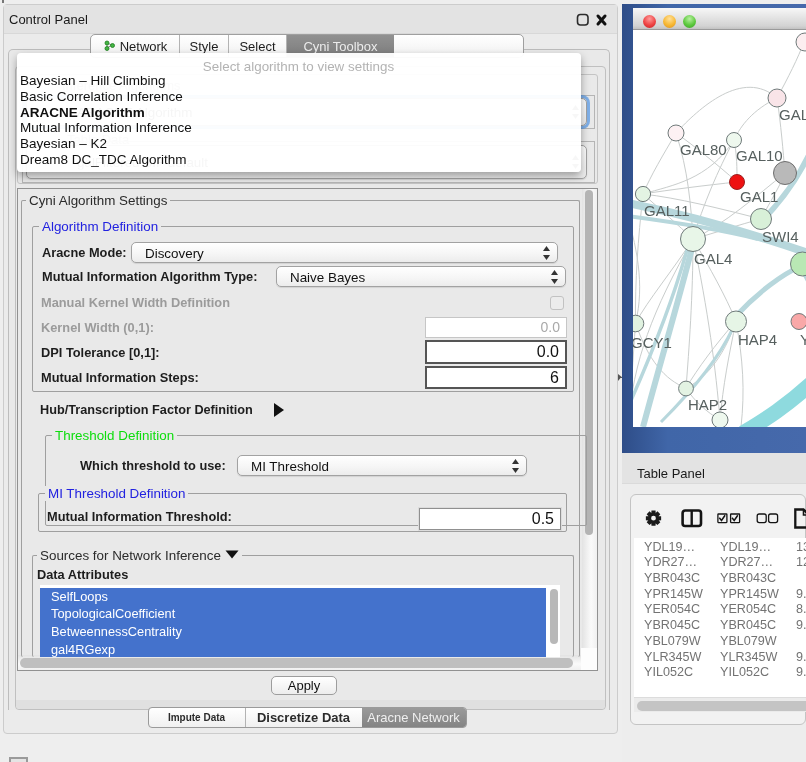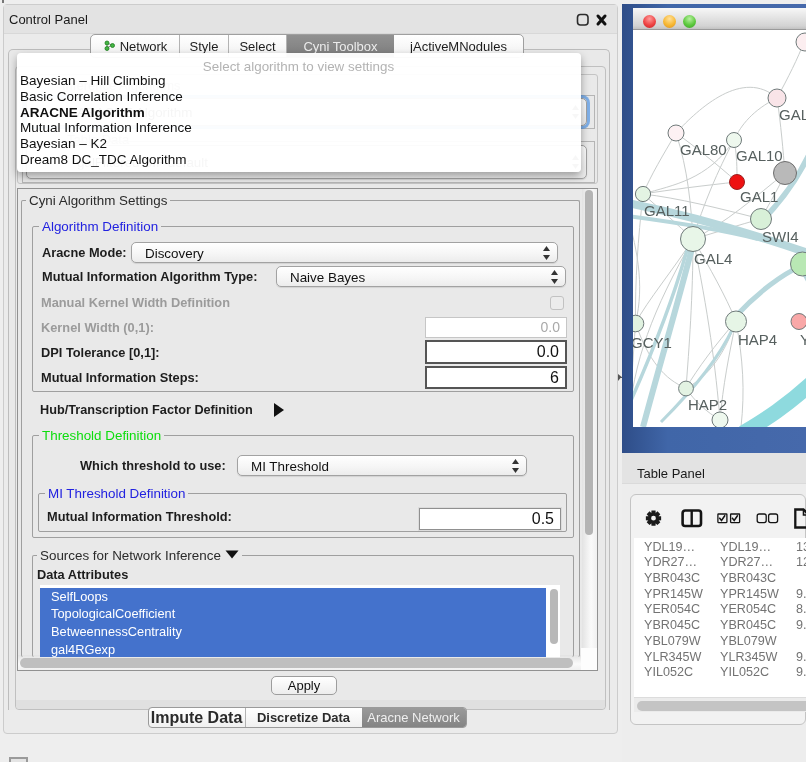--- a/index.html
+++ b/index.html
@@ -63,21 +63,20 @@
   <div style="flex:0 0 88px;border-right:1px solid #b3b3b3;display:flex;align-items:center;justify-content:center;font-size:13px;color:#1d1d1d;">
     <svg width="13" height="13" viewBox="0 0 13 13" style="margin-right:4px;">
       <path d="M4 3 L9 5 M4 8 L9 5 M4 3 L4 8" stroke="#8a8a8a" stroke-width="1"></path>
       <circle cx="4" cy="3" r="2" fill="#44b544" stroke="#1e7d1e" stroke-width="0.8"></circle>
       <circle cx="4" cy="8.5" r="2" fill="#44b544" stroke="#1e7d1e" stroke-width="0.8"></circle>
       <circle cx="9.5" cy="5.5" r="2" fill="#44b544" stroke="#1e7d1e" stroke-width="0.8"></circle>
     </svg>Network</div>
   <div style="flex:0 0 49px;box-sizing:border-box;border-right:1px solid #b3b3b3;display:flex;align-items:center;justify-content:center;font-size:13px;color:#1d1d1d;">Style</div>
   <div style="flex:0 0 58px;box-sizing:border-box;border-right:1px solid #b3b3b3;display:flex;align-items:center;justify-content:center;font-size:13px;color:#1d1d1d;">Select</div>
   <div style="flex:0 0 107px;background:linear-gradient(#919191,#7d7d7d);display:flex;align-items:center;justify-content:center;font-size:13px;color:#ececec;">Cyni Toolbox</div>
-  <div style="flex:1;display:flex;align-items:center;justify-content:center;font-size:13px;color:#1d1d1d;">jActiveMNodules</div>
 </div>
 
 <div class="abs" style="left:17px;top:188px;width:581px;height:483px;border:1px solid #919191;box-sizing:border-box;background:#e9e9e9;"></div>
 
 <div class="abs" style="left:582px;top:189px;width:15px;height:459px;background:linear-gradient(to right,#e3e3e3,#fafafa 60%,#f0f0f0);"></div>
 <div class="abs" style="left:584.5px;top:190px;width:8.5px;height:345px;background:#b4b4b4;border-radius:4px;"></div>
 <div class="abs" style="left:581px;top:648px;width:16px;height:22px;background:#fdfdfd;"></div>
 
 <div class="abs" style="left:18px;top:655px;width:563px;height:15px;background:linear-gradient(#e3e3e3,#fafafa 60%,#f0f0f0);"></div>
 <div class="abs" style="left:20px;top:658px;width:553px;height:10px;background:#bfbfbf;border-radius:5px;"></div>
@@ -112,21 +111,21 @@
 <div class="lbl" style="left:41px;top:346px;">DPI Tolerance [0,1]:</div>
 <div class="field" style="left:425px;top:340px;width:142px;height:24px;border:2px solid #555;font-size:16px;line-height:20px;">0.0</div>
 <div class="lbl" style="left:41px;top:371px;">Mutual Information Steps:</div>
 <div class="field" style="left:425px;top:366px;width:142px;height:23px;border:2px solid #555;font-size:16px;line-height:19px;">6</div>
 
 <div class="lbl" style="left:40px;top:403px;font-size:12.7px;">Hub/Transcription Factor Definition</div>
 <svg class="abs" style="left:272px;top:402px;" width="13" height="16" viewBox="0 0 13 16">
     <path d="M2 1 L12 8 L2 15 Z" fill="#111"></path>
   </svg>
 
-<div class="group" style="left:32px;top:435px;width:542px;height:103px;">
+<div class="group" style="left:45px;top:435px;width:542px;height:91px;">
   <div class="glabel" style="left:6px;color:#0ddd0d;">Threshold Definition</div>
 </div>
 <div class="lbl" style="left:80px;top:459px;">Which threshold to use:</div>
 <div class="combo" style="left:237px;top:455px;width:290px;height:21px;">
   <span class="ct">MI Threshold</span>
   <svg class="spin" viewBox="0 0 9 14">
       <path d="M4.5 0 L8 5 H1 Z" fill="#333"></path>
       <path d="M4.5 14 L1 9 H8 Z" fill="#333"></path>
     </svg>
 </div>
@@ -144,21 +143,21 @@
 <div class="lbl" style="left:37px;top:568px;">Data Attributes</div>
 
 <div class="abs" style="left:40px;top:585px;width:520px;height:72px;background:#fff;overflow:hidden;"></div>
 <div class="abs" style="left:40px;top:587.5px;width:506px;height:69px;background:#4472cc;"></div>
 <div class="abs" style="left:51px;top:587.6px;font-size:12.8px;line-height:17.7px;color:#fff;">SelfLoops<br>TopologicalCoefficient<br>BetweennessCentrality<br>gal4RGexp</div>
 <div class="abs" style="left:550px;top:589px;width:8px;height:55px;background:#b8b8b8;border-radius:4px;"></div>
 
 <div class="abs" style="left:271px;top:676px;width:66px;height:19px;background:linear-gradient(#ffffff,#ededed);border:1px solid #9d9d9d;border-radius:5px;box-sizing:border-box;text-align:center;font-size:13px;color:#111;line-height:17px;">Apply</div>
 
 <div class="abs" style="left:147.5px;top:707px;width:319px;height:21px;background:linear-gradient(#ffffff,#f0f0f0);border:1px solid #9a9a9a;border-radius:4px;box-sizing:border-box;display:flex;">
-  <div style="flex:0 0 96px;border-right:1px solid #b3b3b3;display:flex;align-items:center;justify-content:center;font-size:16px;font-weight:bold;color:#2b2b2b;">Impute Data</div>
+  <div style="flex:0 0 96px;border-right:1px solid #b3b3b3;display:flex;align-items:center;justify-content:center;font-size:10px;font-weight:bold;color:#2b2b2b;">Impute Data</div>
   <div style="flex:0 0 116px;display:flex;align-items:center;justify-content:center;font-size:13px;font-weight:bold;color:#2b2b2b;">Discretize Data</div>
   <div style="flex:1;background:linear-gradient(#9a9a9a,#848484);border-radius:0 3px 3px 0;display:flex;align-items:center;justify-content:center;font-size:13px;color:#efefef;">Aracne Network</div>
 </div>
 
 <div class="abs" style="left:9px;top:757px;width:15px;height:10px;background:#e4e4e4;border:2px solid #9a9a9a;"></div>
 
 <svg class="abs" style="left:617px;top:372px;" width="8" height="10" viewBox="0 0 8 10">
     <path d="M1 9 L1 2 L6 6 L3.5 6 Z" fill="#555"></path>
   </svg>
 

